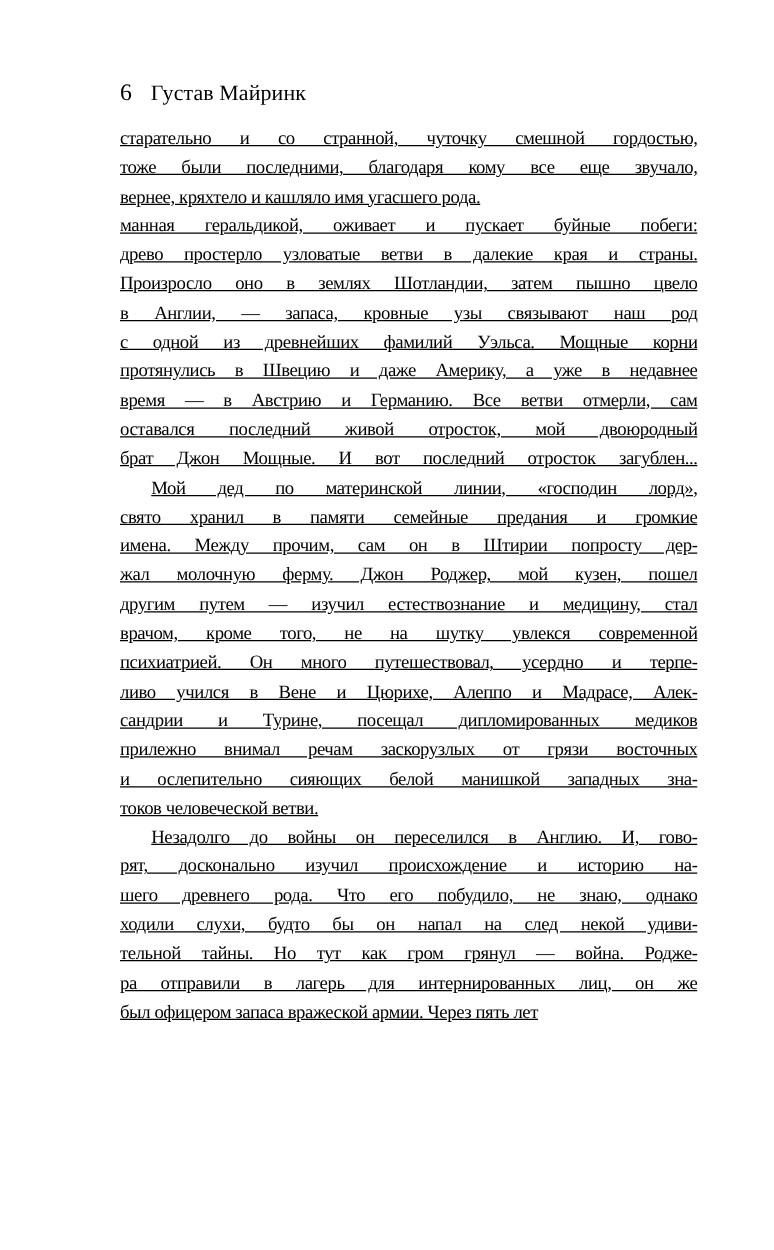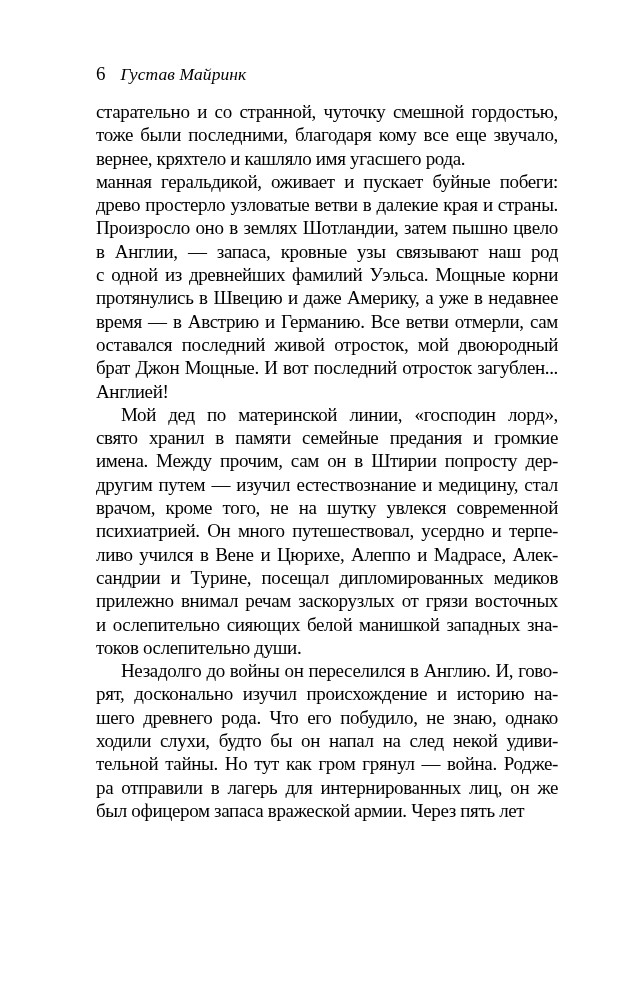--- a/index.html
+++ b/index.html
@@ -23,34 +23,34 @@
     width: 462px;
     display: flex;
     align-items: baseline;
   }
   .pagenum {
     font-size: 19px;
     line-height: 20px;
     letter-spacing: 0;
   }
   .author {
-    font-style: italic;
     font-size: 17.5px;
     line-height: 20px;
     margin-left: 15px;
     letter-spacing: 0.1px;
   }
   .bodytext {
     position: absolute;
     left: 96px;
     top: 100px;
     width: 462px;
-    font-size: 19px;
+    font-size: 15px;
     line-height: 23.3px;
     letter-spacing: -0.35px;
+    text-decoration: underline;
   }
   .line {
     height: 23.3px;
     overflow: hidden;
     text-align: justify;
     text-align-last: justify;
   }
   .line.last {
     text-align-last: left;
   }
@@ -72,32 +72,32 @@
       <div class="line last">вернее, кряхтело и кашляло имя угасшего рода.</div>
       <div class="line">манная геральдикой, оживает и пускает буйные побеги:</div>
       <div class="line">древо простерло узловатые ветви в далекие края и страны.</div>
       <div class="line">Произросло оно в землях Шотландии, затем пышно цвело</div>
       <div class="line">в Англии, — запаса, кровные узы связывают наш род</div>
       <div class="line">с одной из древнейших фамилий Уэльса. Мощные корни</div>
       <div class="line">протянулись в Швецию и даже Америку, а уже в недавнее</div>
       <div class="line">время — в Австрию и Германию. Все ветви отмерли, сам</div>
       <div class="line">оставался последний живой отросток, мой двоюродный</div>
       <div class="line">брат Джон Мощные. И вот последний отросток загублен...</div>
-      <div class="line last">Англией!</div>
       <div class="line indent">Мой дед по материнской линии, «господин лорд»,</div>
       <div class="line">свято хранил в памяти семейные предания и громкие</div>
       <div class="line">имена. Между прочим, сам он в Штирии попросту дер-</div>
+      <div class="line">жал молочную ферму. Джон Роджер, мой кузен, пошел</div>
       <div class="line">другим путем — изучил естествознание и медицину, стал</div>
       <div class="line">врачом, кроме того, не на шутку увлекся современной</div>
       <div class="line">психиатрией. Он много путешествовал, усердно и терпе-</div>
       <div class="line">ливо учился в Вене и Цюрихе, Алеппо и Мадрасе, Алек-</div>
       <div class="line">сандрии и Турине, посещал дипломированных медиков</div>
       <div class="line">прилежно внимал речам заскорузлых от грязи восточных</div>
       <div class="line">и ослепительно сияющих белой манишкой западных зна-</div>
-      <div class="line last">токов ослепительно души.</div>
+      <div class="line last">токов человеческой ветви.</div>
       <div class="line indent">Незадолго до войны он переселился в Англию. И, гово-</div>
       <div class="line">рят, досконально изучил происхождение и историю на-</div>
       <div class="line">шего древнего рода. Что его побудило, не знаю, однако</div>
       <div class="line">ходили слухи, будто бы он напал на след некой удиви-</div>
       <div class="line">тельной тайны. Но тут как гром грянул — война. Родже-</div>
       <div class="line">ра отправили в лагерь для интернированных лиц, он же</div>
       <div class="line last">был офицером запаса вражеской армии. Через пять лет</div>
     </div>
 </div>
 

